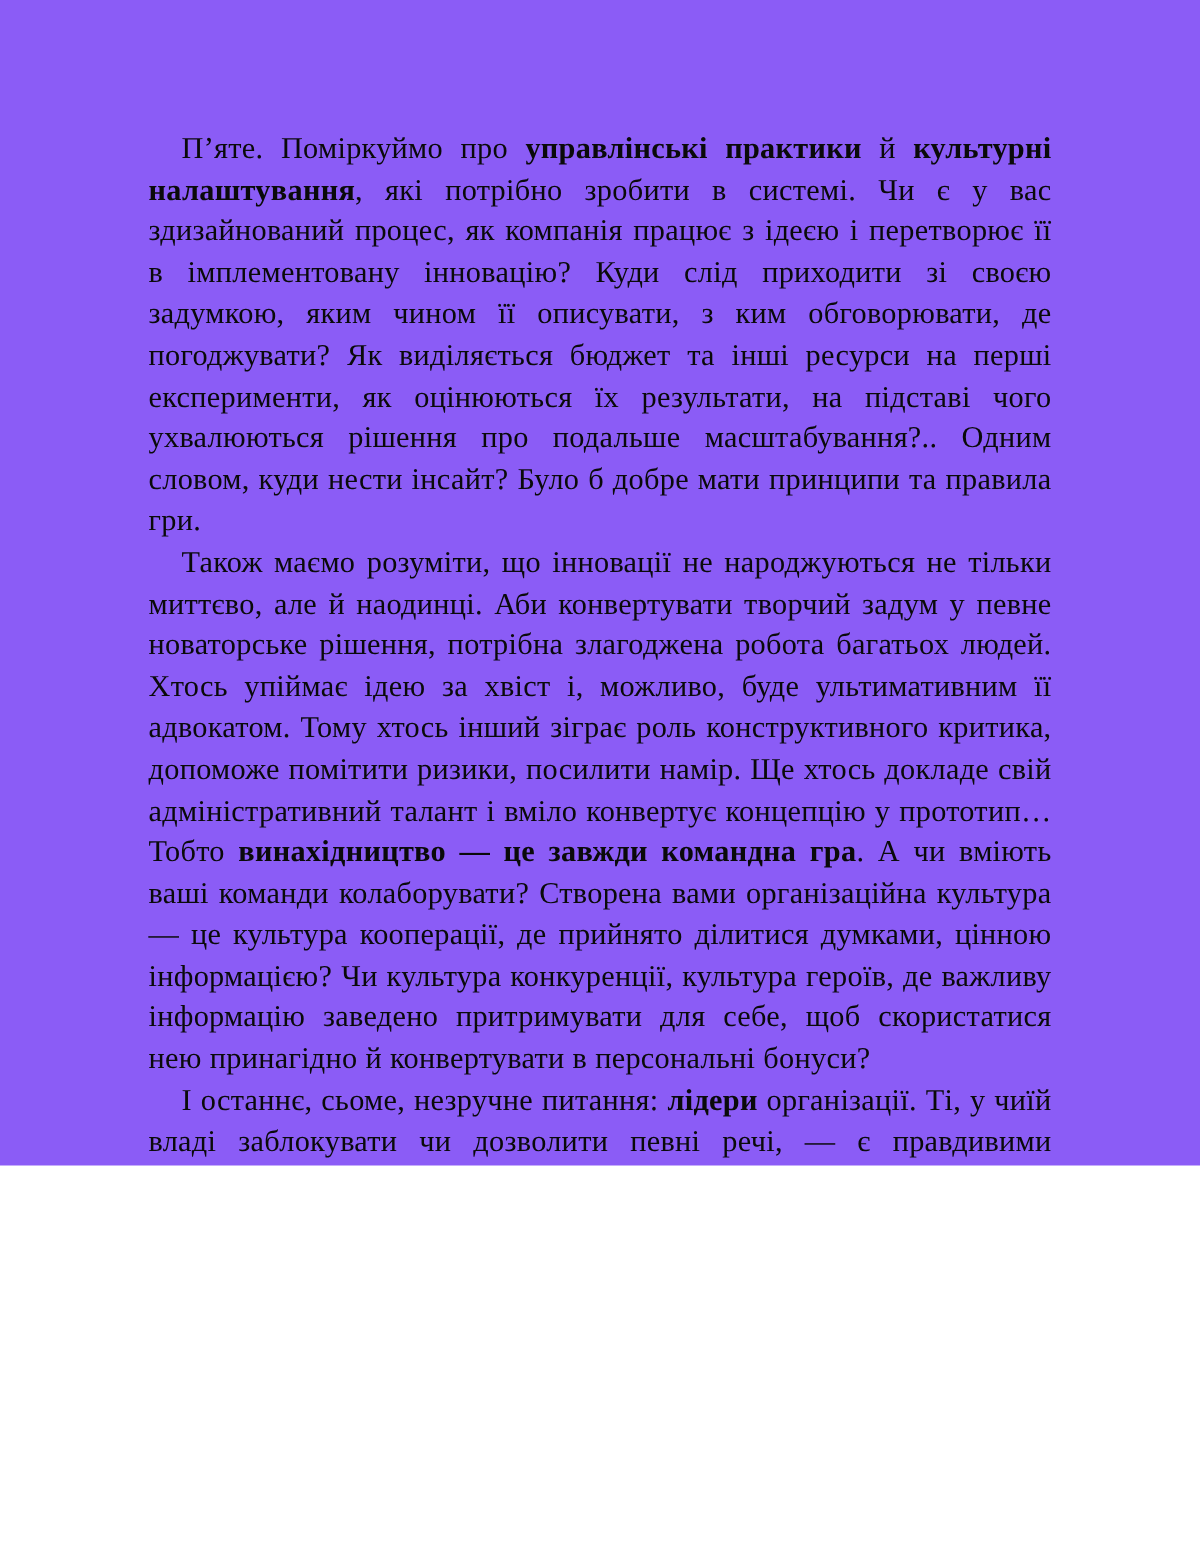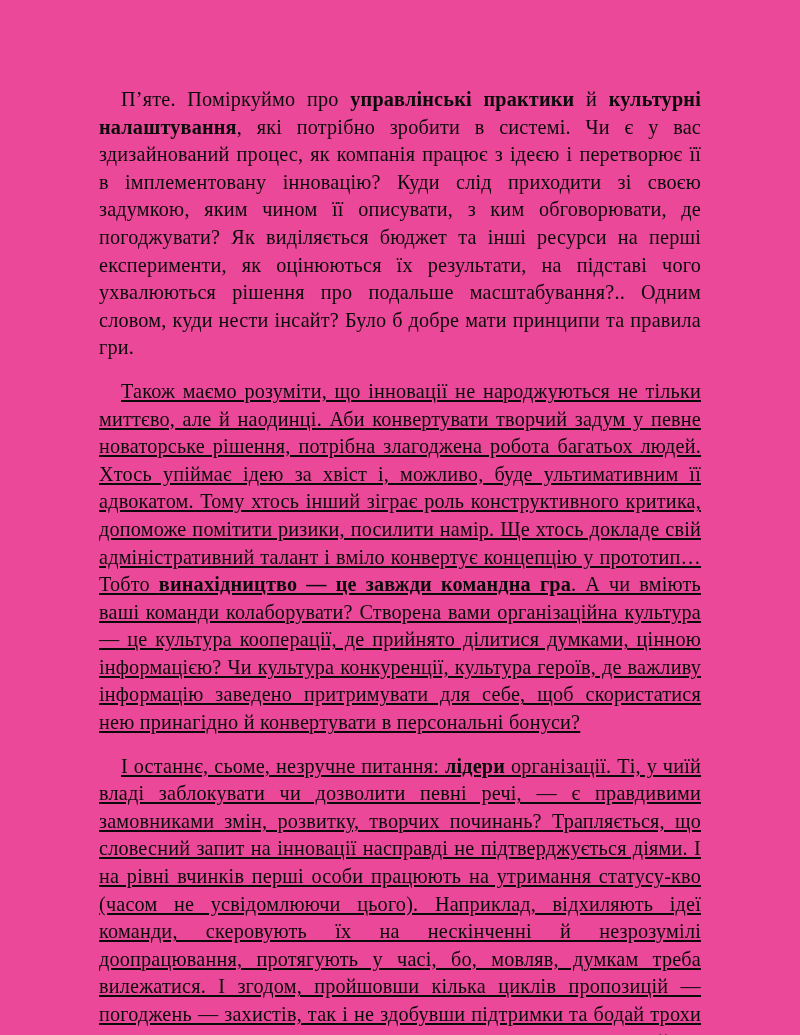--- a/index.html
+++ b/index.html
@@ -11,22 +11,22 @@
   body {
     width: 800px;
     height: 1035px;
     font-family: "Liberation Serif", "DejaVu Serif", serif;
     color: #0a0a0a;
     -webkit-font-smoothing: antialiased;
   }
   .page {
     position: relative;
     width: 800px;
-    height: 1035px;
-    background: #ec4899;
+    height: 777px;
+    background: #8b5cf6;
     box-sizing: border-box;
     overflow: hidden;
   }
   .text-column {
     position: absolute;
     left: 99px;
     top: 86px;
     width: 602px;
   }
   p.para {
@@ -36,22 +36,21 @@
     text-justify: inter-word;
     text-indent: 22px;
     font-size: 20.2px;
     line-height: 27.6px;
     letter-spacing: 0.01em;
     word-spacing: 0.005em;
     hyphens: none;
     -webkit-hyphens: none;
   }
   p.para + p.para {
-    margin-top: 16px;
-    text-decoration: underline;
+    margin-top: 0;
   }
   
   b, strong, .b {
     font-weight: 700;
   }
 </style>
 </head>
 <body style="color: rgb(10, 10, 10); background: rgb(255, 255, 255);">
 
 <div class="page">

